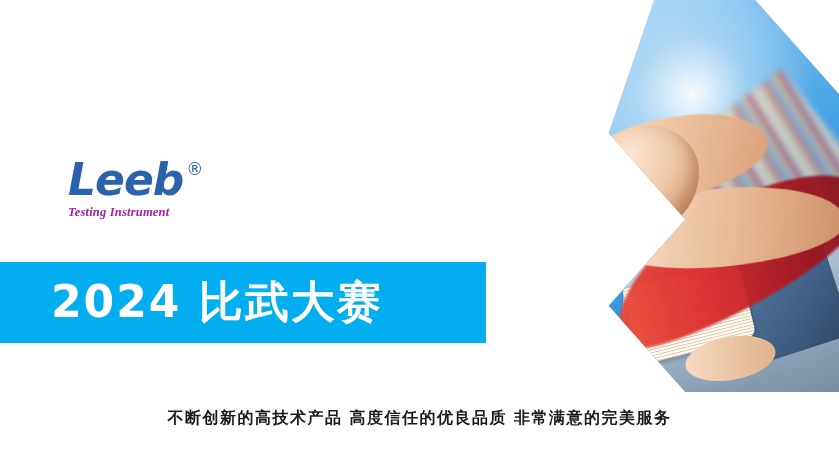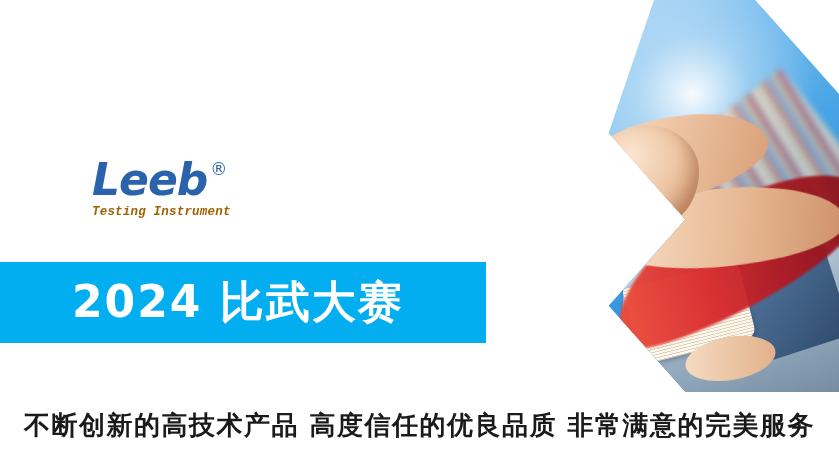--- a/index.html
+++ b/index.html
@@ -162,21 +162,20 @@
     background: linear-gradient(100deg,#f6dcc3,#e0b089);
   }
 
   
   #logo-block {
     position: absolute;
     left: 68px;
     top: 158px;
     display: flex;
     align-items: flex-start;
-    margin-left: 24px;
   }
   #logo-mark { position: relative; }
   #logo-word {
     font-family: "DejaVu Sans", "Liberation Sans", sans-serif;
     font-size: 44px;
     font-weight: 900;
     font-style: italic;
     color: #2b62ac;
     letter-spacing: -1px;
     line-height: 1;
@@ -185,25 +184,25 @@
   #logo-reg {
     font-family: "DejaVu Sans", "Liberation Sans", sans-serif;
     font-size: 17px;
     color: #2b62ac;
     vertical-align: top;
     position: relative;
     top: 1px;
     left: 3px;
   }
   #logo-sub {
-    font-family: Liberation Mono, monospace;
+    font-family: Liberation Serif, serif;
     font-size: 12.5px;
     font-weight: 900;
     font-style: italic;
-    color: #a16207;
+    color: #a21caf;
     letter-spacing: .2px;
     margin-top: 3px;
     white-space: nowrap;
   }
   #logo-cn {
     font-family: "DejaVu Sans", "Liberation Sans", sans-serif;
     font-size: 39px;
     font-weight: 700;
     color: #0b68b8;
     letter-spacing: 1px;
@@ -224,34 +223,34 @@
     background: #03aef0;
     display: flex;
     align-items: center;
   }
   #banner-text {
     color: #ffffff;
     font-family: "DejaVu Sans", "Liberation Sans", sans-serif;
     font-size: 44px;
     font-weight: 700;
     letter-spacing: 2px;
-    margin-left: 72px;
+    margin-left: 51px;
     white-space: nowrap;
   }
 
   
   #tagline {
     position: absolute;
     left: 0;
     top: 408px;
     width: 839px;
     text-align: center;
     color: #1a1a1a;
     font-family: "DejaVu Serif", "Liberation Serif", serif;
-    font-size: 26px;
+    font-size: 16px;
     font-weight: 700;
     letter-spacing: 1.5px;
     white-space: nowrap;
   }
 </style>
 </head>
 <body>
 
 <div id="poster">
 

